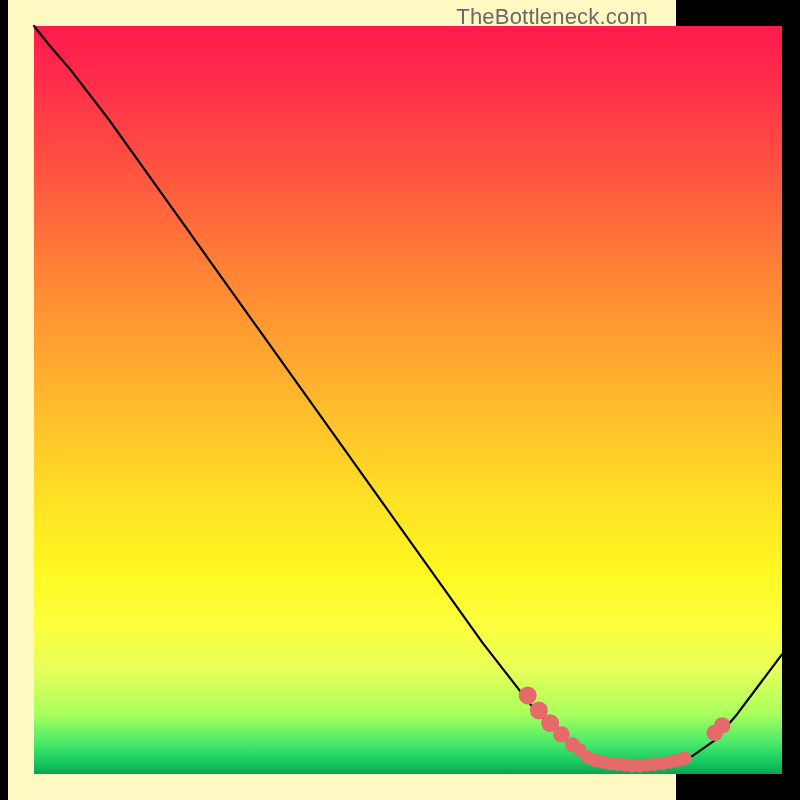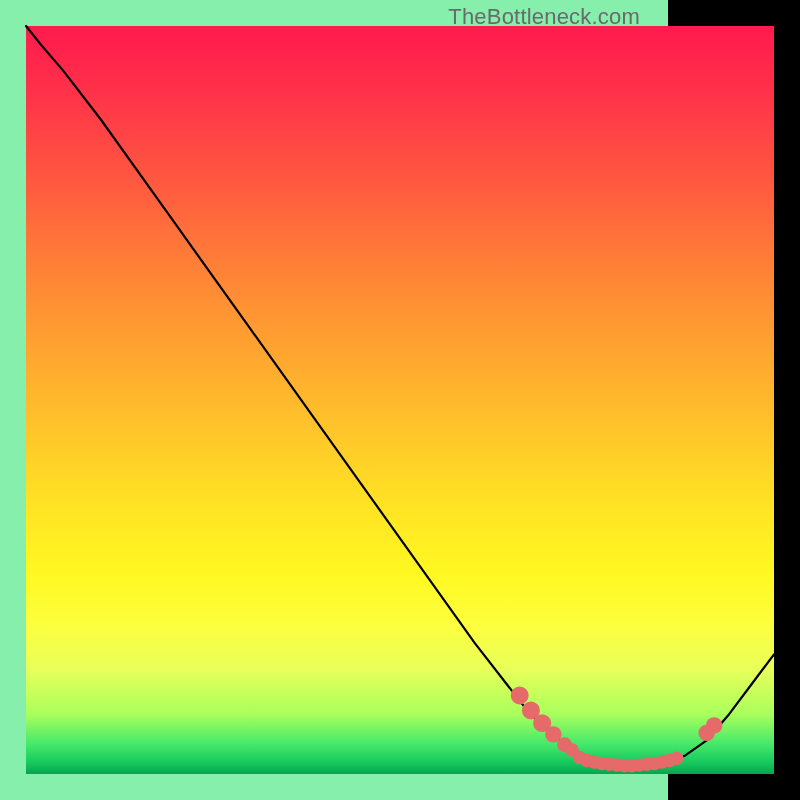--- a/index.html
+++ b/index.html
@@ -8,21 +8,22 @@
     width: 800px;
     height: 800px;
     background: #000;
     overflow: hidden;
     font-family: Arial, Helvetica, sans-serif;
   }
   .stage {
     position: relative;
     width: 668px;
     height: 800px;
-    background: #86efac;
+    background: #fef9c3;
+    margin-left: 8px;
   }
   .plot-area {
     position: absolute;
     left: 26px;
     top: 26px;
     width: 748px;
     height: 748px;
     
     background: linear-gradient(
       to bottom,

